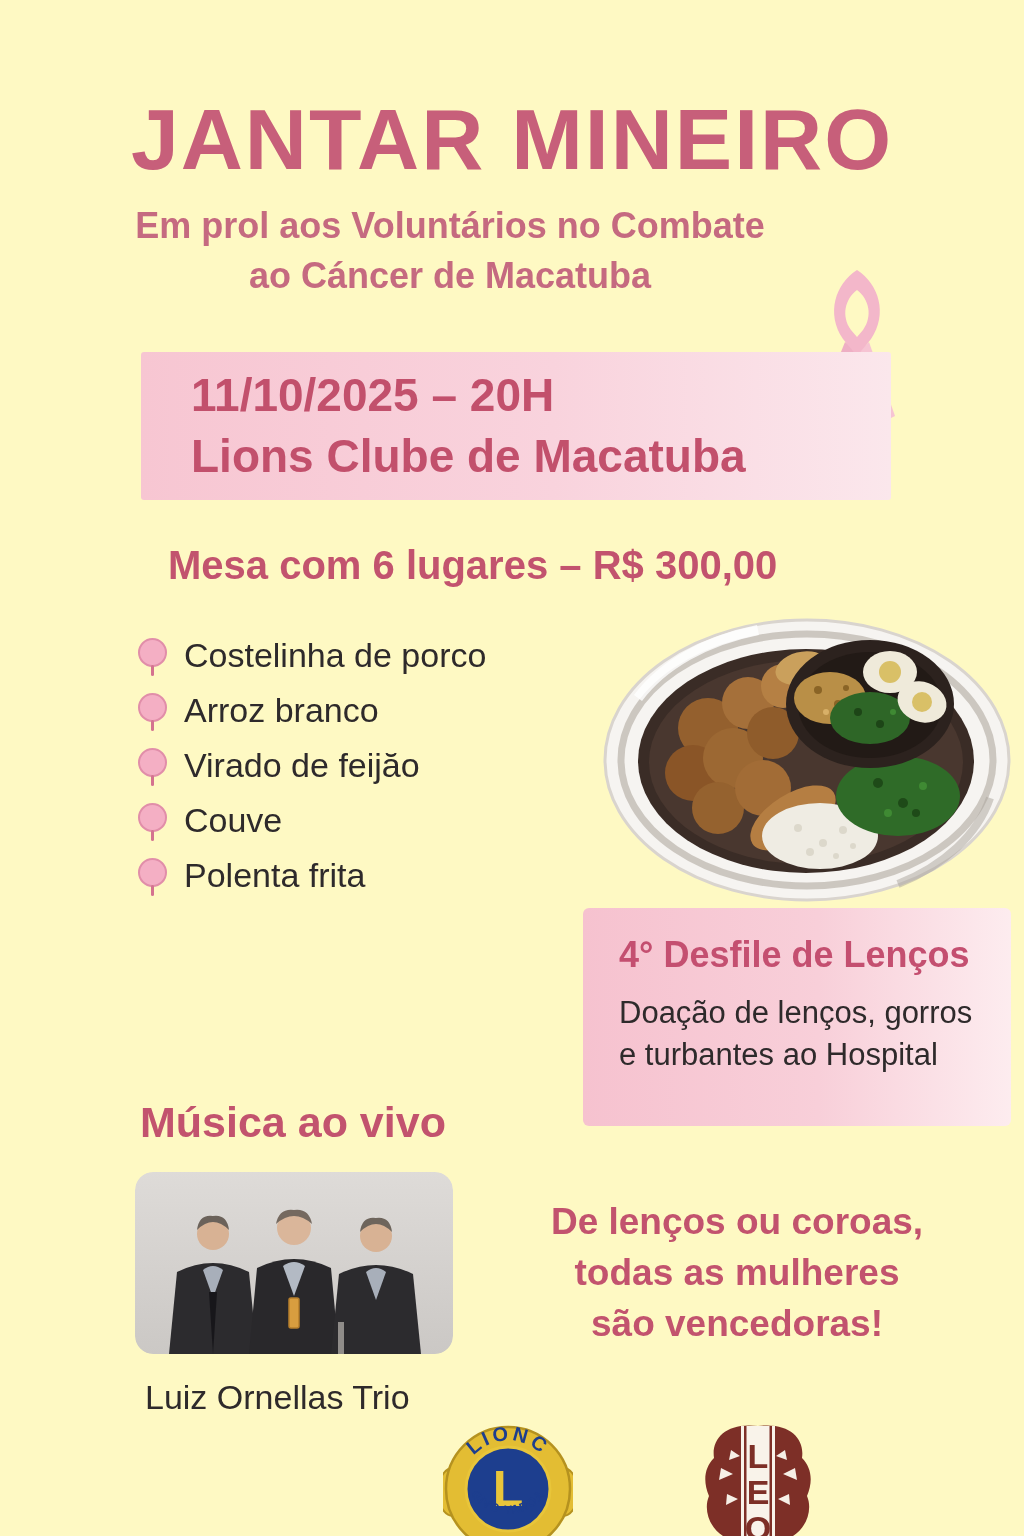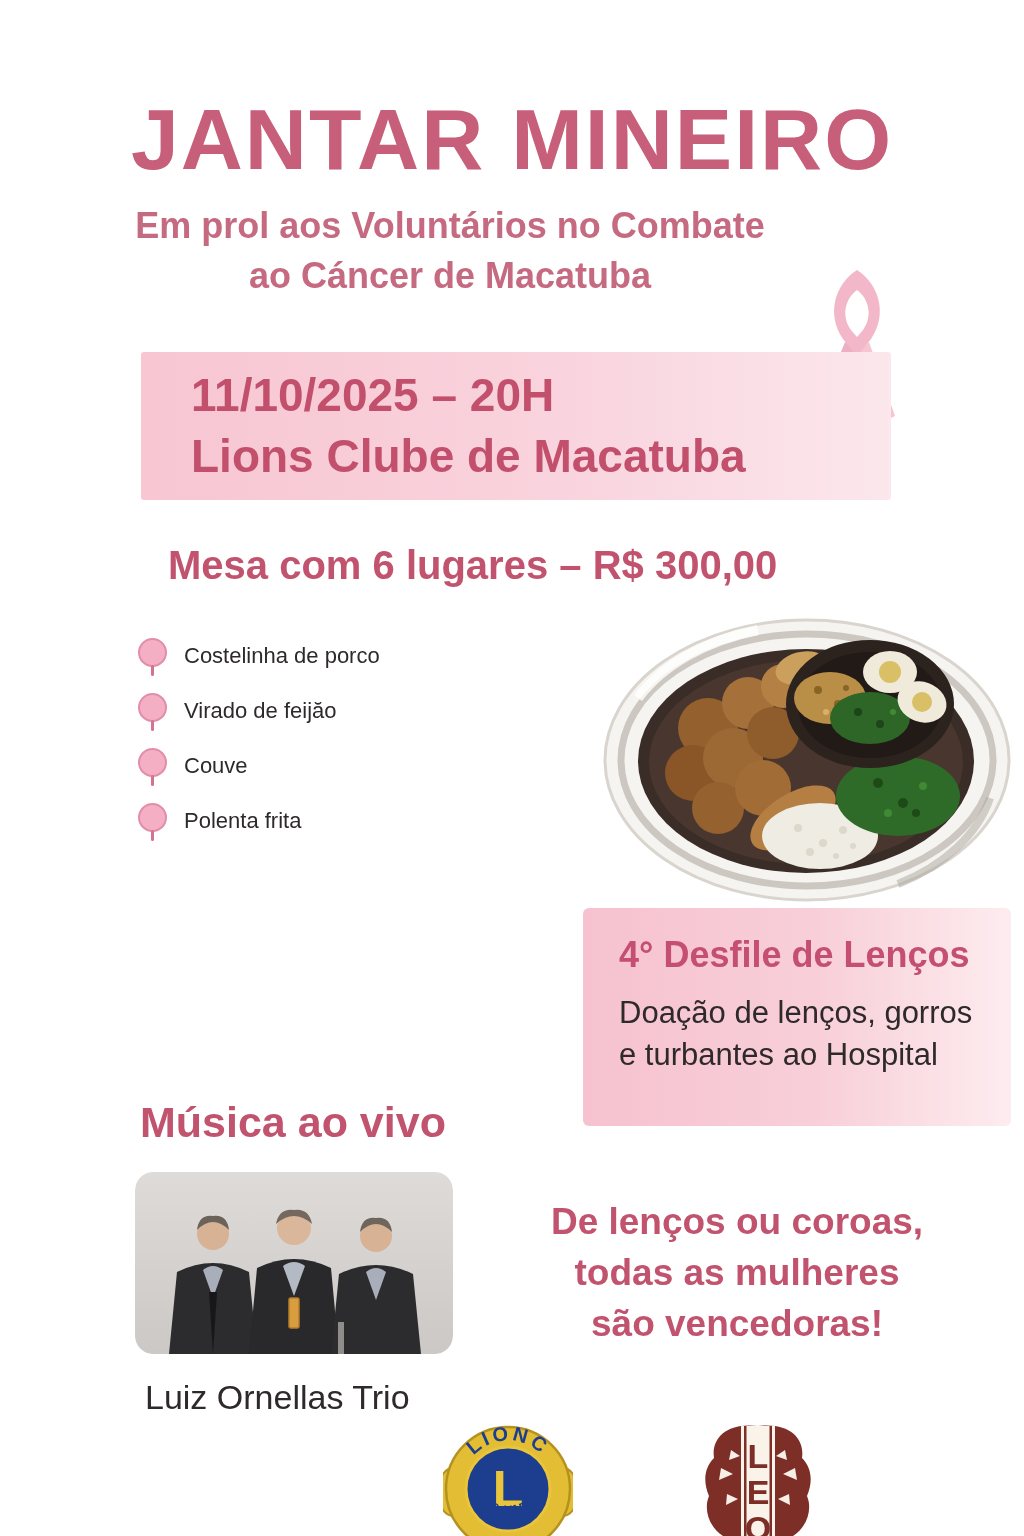--- a/index.html
+++ b/index.html
@@ -1,37 +1,37 @@
 <!DOCTYPE html>
 <html><head>
 <meta charset="utf-8">
 <style>
   html,body{margin:0;padding:0;}
   body{font-family:"Liberation Sans", sans-serif; background:#e8e4de;}
-  .poster{position:relative;width:1024px;height:1536px;overflow:hidden;background:#ffffff;margin:0 auto;}
+  .poster{position:relative;width:1024px;height:1536px;overflow:hidden;background:#fef9c3;margin:0 auto;}
   .abs{position:absolute;}
 
   .title{top:96px;left:0;width:1024px;text-align:center;font-size:86px;font-weight:800;
          letter-spacing:2px;color:#c75f7a;line-height:1;}
   .subtitle{left:0;width:900px;text-align:center;font-size:36px;font-weight:600;color:#c56a80;line-height:1;}
   .sub1{top:208px;} .sub2{top:258px;}
 
   .banner{left:125px;top:352px;width:750px;height:148px;border-radius:3px;
           background:linear-gradient(90deg,#f7c6d2 0%,#f9d3dd 55%,#fbe7ec 100%);
           display:flex;flex-direction:column;justify-content:center;padding-left:50px;box-sizing:border-box;margin-left:16px;}
   .banner div{font-size:46px;font-weight:800;color:#c2506c;line-height:1.33;}
 
   .price{left:168px;top:543px;font-size:40px;font-weight:800;color:#c2536e;}
 
   ul.menu{left:138px;top:628px;list-style:none;margin:0;padding:0;}
   ul.menu li{height:55px;display:flex;align-items:center;gap:17px;}
   .pin{width:25px;height:25px;border-radius:50%;background:#f4afc4;border:2px solid #e18ea9;
        position:relative;flex:0 0 auto;margin-top:-6px;}
   .pin::after{content:"";position:absolute;left:11px;bottom:-11px;width:3px;height:11px;background:#d4728f;border-radius:2px;}
-  .mi{font-size:22px;font-weight:500;color:#2e2a2b;}
+  .mi{font-size:34px;font-weight:500;color:#2e2a2b;}
 
   .desfile{left:583px;top:908px;width:428px;height:218px;border-radius:6px;
            background:linear-gradient(90deg,#f6c2cf 0%,#f8cfd9 55%,#fdecef 100%);
            padding:26px 0 0 36px;box-sizing:border-box;}
   .desfile .dt{font-size:36px;font-weight:800;color:#c44f70;margin-bottom:16px;}
   .desfile .dl{font-size:31px;font-weight:500;color:#2e2a2b;line-height:1.34;}
 
   .musica{left:140px;top:1098px;font-size:43px;font-weight:800;color:#c2536e;}
   .bandcap{left:145px;top:1378px;font-size:34px;font-weight:500;color:#2e2a2b;}
 
@@ -60,20 +60,24 @@
     <div>11/10/2025 – 20H</div>
     <div>Lions Clube de Macatuba</div>
   </div>
 
   <div class="abs price">Mesa com 6 lugares – R$ 300,00</div>
 
   <ul class="abs menu">
     <li>
         <span class="pin"></span>
         <span class="mi">Costelinha de porco</span>
+      </li>
+    <li>
+        <span class="pin"></span>
+        <span class="mi">Arroz branco</span>
       </li>
     <li>
         <span class="pin"></span>
         <span class="mi">Virado de feijăo</span>
       </li>
     <li>
         <span class="pin"></span>
         <span class="mi">Couve</span>
       </li>
     <li>

